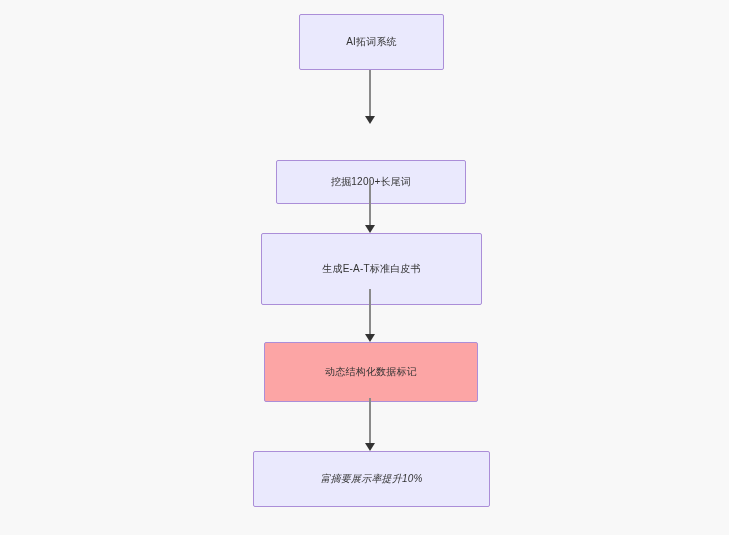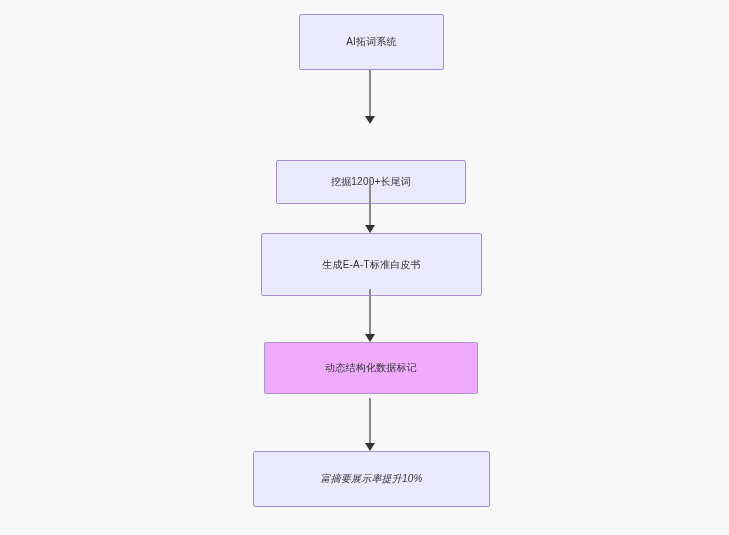--- a/index.html
+++ b/index.html
@@ -60,28 +60,28 @@
   <div class="edge" style="left: 369px; top: 70px; height: 46px; background: rgb(138, 138, 138);"></div>
   <div class="edge-head" style="left: 364.5px; top: 116px; border-top-color: rgb(51, 51, 51);"></div>
 
   <div class="node" style="left: 276px; top: 124px; width: 190px; height: 44px; background: rgb(234, 233, 253); border-color: rgb(171, 142, 216); color: rgb(51, 51, 51); margin-top: 36px;">
     <span>挖掘1200+长尾词</span>
   </div>
 
   <div class="edge" style="left: 369px; top: 180px; height: 45px; background: rgb(138, 138, 138);"></div>
   <div class="edge-head" style="left: 364.5px; top: 225px; border-top-color: rgb(51, 51, 51);"></div>
 
-  <div class="node" style="left: 261px; top: 233px; width: 221px; height: 63px; background: rgb(234, 233, 253); border-color: rgb(171, 142, 216); color: rgb(51, 51, 51);">
+  <div class="node" style="left: 261px; top: 233px; width: 221px; height: 72px; background: rgb(234, 233, 253); border-color: rgb(171, 142, 216); color: rgb(51, 51, 51);">
     <span>生成E-A-T标准白皮书</span>
   </div>
 
   <div class="edge" style="left: 369px; top: 289px; height: 45px; background: rgb(138, 138, 138);"></div>
   <div class="edge-head" style="left: 364.5px; top: 334px; border-top-color: rgb(51, 51, 51);"></div>
 
-  <div class="node" style="left: 264px; top: 342px; width: 214px; height: 52px; background: #f0abfc; border-color: rgb(171, 142, 216); color: rgb(51, 51, 51);">
+  <div class="node" style="left: 264px; top: 342px; width: 214px; height: 60px; background: #fca5a5; border-color: rgb(171, 142, 216); color: rgb(51, 51, 51);">
     <span>动态结构化数据标记</span>
   </div>
 
   <div class="edge" style="left: 369px; top: 398px; height: 45px; background: rgb(138, 138, 138);"></div>
   <div class="edge-head" style="left: 364.5px; top: 443px; border-top-color: rgb(51, 51, 51);"></div>
 
   <div class="node" style="left: 253px; top: 451px; width: 237px; height: 56px; background: rgb(234, 233, 253); border-color: rgb(171, 142, 216); color: rgb(51, 51, 51); font-style: italic;">
     <span>富摘要展示率提升10%</span>
   </div>
 

